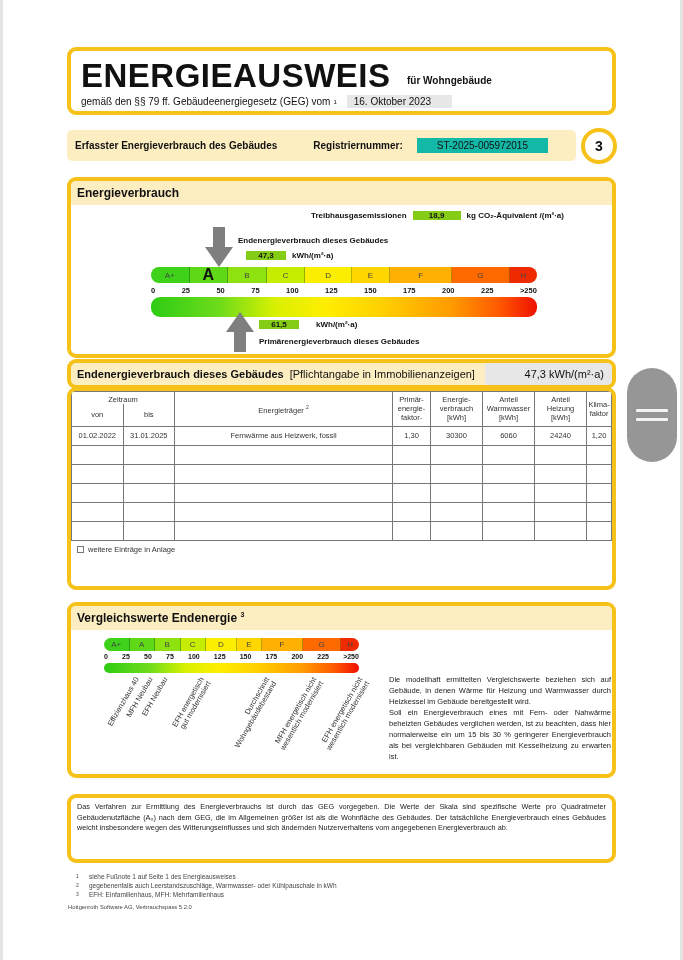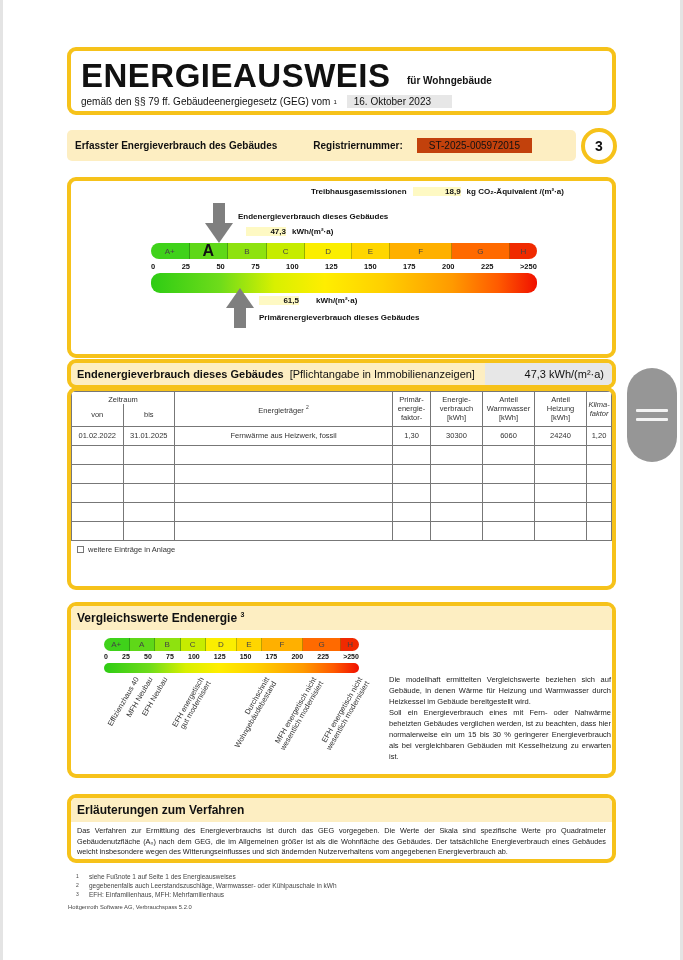--- a/index.html
+++ b/index.html
@@ -14,28 +14,28 @@
   #title-box { top: 47px; height: 68px; padding: 8px 10px; }
   .title-main { font-size: 33px; font-weight: bold; letter-spacing: 0.5px; line-height: 34px; display: inline-block; }
   .title-sub { font-size: 10px; font-weight: bold; margin-left: 12px; display: inline-block; vertical-align: 3px; }
   .title-line2 { font-size: 10px; margin-top: 2px; display: flex; align-items: center; }
   .title-line2 sup { font-size: 6px; margin-left: 3px; }
   .date-field { background: #e7e7e7; padding: 1px 7px; margin-left: 10px; width: 105px; }
 
   
   #reg-bar { position: absolute; left: 67px; top: 130px; width: 509px; height: 31px; background: #fdeec2; border-radius: 5px; display: flex; align-items: center; font-size: 10px; font-weight: bold; padding: 0 8px; }
   #reg-bar .reg-label { margin-left: 36px; }
-  #reg-bar .reg-val { background: #c2410c; font-weight: normal; padding: 2px 12px; margin-left: 14px; }
+  #reg-bar .reg-val { background: #14b8a6; font-weight: normal; padding: 2px 20px; margin-left: 14px; }
   #page-circle { position: absolute; left: 581px; top: 128px; width: 36px; height: 36px; border: 4px solid #f6c21a; border-radius: 50%; display: flex; align-items: center; justify-content: center; font-weight: bold; font-size: 14px; background: #fff; }
 
   
   #ev-box { top: 177px; height: 181px; }
   .ev-inner { position: relative; height: 150px; font-size: 8px; }
   .abs { position: absolute; }
-  .field { background: #fef9c3; text-align: right; display: inline-block; }
+  .field { background: #84cc16; text-align: center; display: inline-block; }
   .bold { font-weight: bold; }
 
   .scale-bar { position: absolute; display: flex; border-radius: 8px; overflow: hidden; height: 16px; }
   .scale-bar .seg { display: flex; align-items: center; justify-content: center; font-size: 8px; color: #444; border-right: 1px solid rgba(0,0,0,0.25); }
   .scale-bar .seg:last-child { border-right: none; }
   .ticks { position: absolute; display: flex; justify-content: space-between; font-size: 7.5px; font-weight: bold; }
   .gradient-bar { position: absolute; height: 20px; border-radius: 9px; background: linear-gradient(to right, #2ecc14 0%, #6fdc1a 18%, #d8f000 32%, #ffee00 45%, #ffd000 60%, #ff9a00 78%, #ff5a00 90%, #f01000 100%); }
 
   
   #pflicht { top: 359px; height: 30px; display: flex; align-items: center; padding-left: 6px; font-size: 11px; background: #fdeec2; }
@@ -85,20 +85,21 @@
 </div>
 
 <div id="reg-bar">
   <span>Erfasster Energieverbrauch des Gebäudes</span>
   <span class="reg-label">Registriernummer:</span>
   <span class="reg-val">ST-2025-005972015</span>
 </div>
 <div id="page-circle">3</div>
 
 <div class="box" id="ev-box">
+  <div class="box-head">Energieverbrauch</div>
   <div class="ev-inner">
     <div class="abs bold" style="left:240px; top:6px; display:flex; align-items:center; gap:6px;">
       <span>Treibhausgasemissionen</span>
       <span class="field" style="width:48px;">18,9</span>
       <span>kg CO₂-Äquivalent /(m²·a)</span>
     </div>
 
     <div class="abs" style="left:134px; top:22px;">
       <svg width="28" height="40" viewBox="0 0 28 40">
           <rect x="8" y="0" width="12" height="22" fill="#7f7f7f"></rect>
@@ -168,21 +169,21 @@
 faktor-</th>
         <th rowspan="2" style="width:52px; white-space:pre-line;">Energie-
 verbrauch
 [kWh]</th>
         <th rowspan="2" style="width:52px; white-space:pre-line;">Anteil
 Warmwasser
 [kWh]</th>
         <th rowspan="2" style="width:52px; white-space:pre-line;">Anteil
 Heizung
 [kWh]</th>
-        <th rowspan="2" style="white-space:pre-line; padding:6px 0;font-style:italic;">Klima-
+        <th rowspan="2" style="white-space:pre-line; padding:6px 0;">Klima-
 faktor</th>
       </tr>
       <tr>
         <th style="border-top:none; height:22px;">von</th>
         <th style="border-top:none;">bis</th>
       </tr>
     </thead>
     <tbody>
       <tr class="drow">
         <td>01.02.2022</td>
@@ -292,21 +293,20 @@
 wesentlich modernisiert</div>
         <div class="rot-label" style="white-space: pre; right: 255px; top: 46px;">EFH energetisch nicht
 wesentlich modernisiert</div>
       </div>
     <div class="vg-text" style="white-space:pre-line;">Die modellhaft ermittelten Vergleichswerte beziehen sich auf Gebäude, in denen Wärme für Heizung und Warmwasser durch Heizkessel im Gebäude bereitgestellt wird.
 Soll ein Energieverbrauch eines mit Fern- oder Nahwärme beheizten Gebäudes verglichen werden, ist zu beachten, dass hier normalerweise ein um 15 bis 30 % geringerer Energieverbrauch als bei vergleichbaren Gebäuden mit Kesselheizung zu erwarten ist.</div>
   </div>
 </div>
 
 <div class="box" id="er-box">
-  <div class="box-head">Erläuterungen zum Verfahren</div>
   <div class="er-text">Das Verfahren zur Ermittlung des Energieverbrauchs ist durch das GEG vorgegeben. Die Werte der Skala sind spezifische Werte pro Quadratmeter Gebäudenutzfläche (Aₙ) nach dem GEG, die im Allgemeinen größer ist als die Wohnfläche des Gebäudes. Der tatsächliche Energieverbrauch eines Gebäudes weicht insbesondere wegen des Witterungseinflusses und sich ändernden Nutzerverhaltens vom angegebenen Energieverbrauch ab.</div>
 </div>
 
 <div class="footnotes">
   <div class="fn">
       <sup>1</sup>
       <span>siehe Fußnote 1 auf Seite 1 des Energieausweises</span>
     </div>
   <div class="fn">
       <sup>2</sup>

